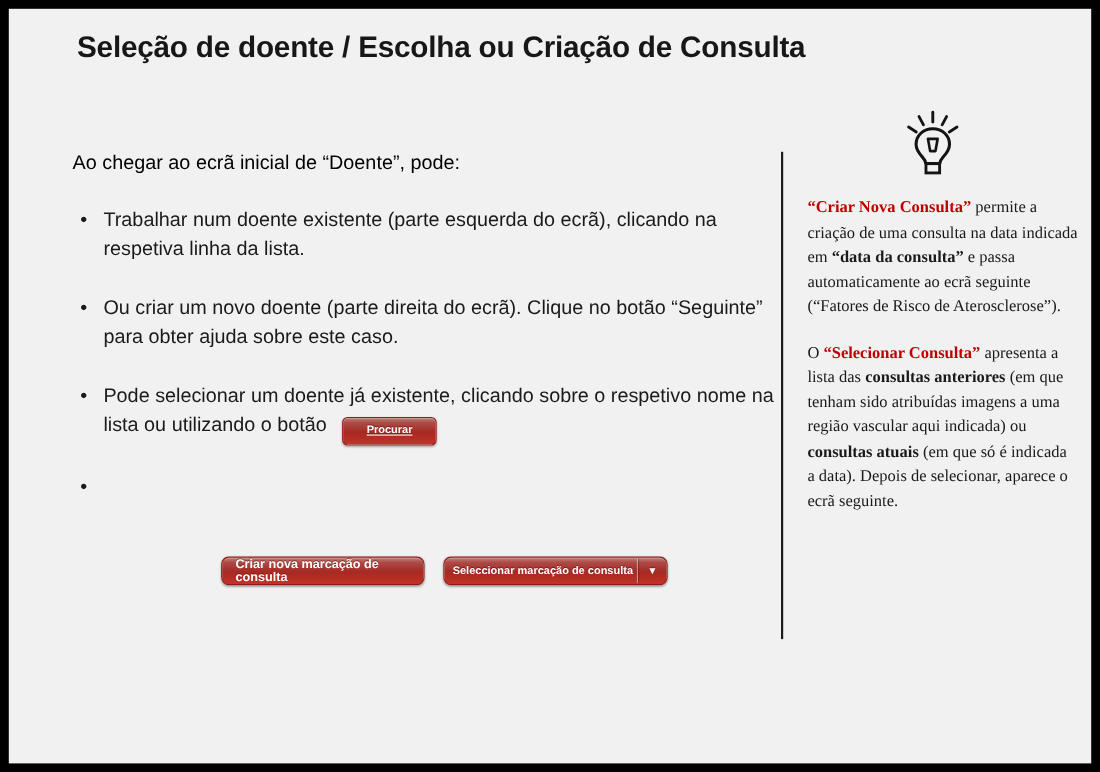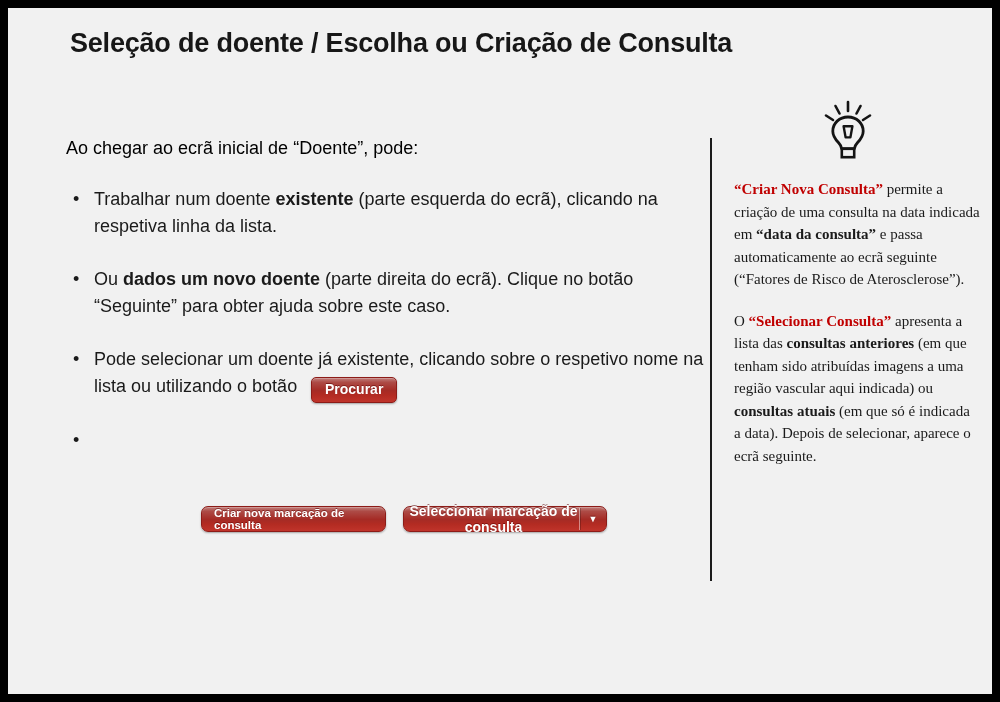--- a/index.html
+++ b/index.html
@@ -79,21 +79,21 @@
     color: #1a1a1a;
   }
   .bullet-item .dot {
     position: absolute;
     left: 15px;
     top: 0px;
     font-size: 18px;
     line-height: 27px;
     color: #1a1a1a;
   }
-  .bullet-item b { font-weight: bold; }
+  .bullet-item b { font-weight: normal; }
 
   
   .btn {
     display: inline-flex;
     align-items: center;
     justify-content: center;
     box-sizing: border-box;
     color: #ffffff;
     font-weight: bold;
     text-shadow: 0 -1px 0 rgba(90,0,0,0.55);
@@ -108,22 +108,23 @@
     box-shadow: 0 1px 2px rgba(0,0,0,0.32),
                 inset 0 1px 0 rgba(255,255,255,0.22);
   }
 
   .btn-procurar {
     position: relative;
     margin-left: 14px;
     top: 2px;
     width: 86px;
     height: 26px;
-    font-size: 14px;
+    font-size: 10px;
     border-radius: 5px;
+    text-decoration: underline;
   }
 
   .bottom-buttons {
     position: absolute;
     left: 193px;
     top: 498px;
     display: flex;
     align-items: center;
     gap: 17px;
   }
@@ -140,21 +141,21 @@
     width: 204px;
     height: 26px;
     border-radius: 7px;
     padding: 0;
     position: relative;
     justify-content: flex-start;
   }
   .btn-selecionar .label {
     flex: 1;
     text-align: center;
-    font-size: 14px;
+    font-size: 10px;
     padding-left: 4px;
   }
   .btn-selecionar .sep {
     width: 1px;
     height: 22px;
     background: rgba(255,255,255,0.45);
     box-shadow: 1px 0 0 rgba(0,0,0,0.22);
   }
   .btn-selecionar .caret {
     width: 26px;
@@ -219,21 +220,21 @@
 
       <div class="bullet-list">
 
         <div class="bullet-item">
           <span class="dot">•</span>
           <span>Trabalhar num doente </span><b>existente</b><span> (parte esquerda do ecrã), clicando na respetiva linha da lista.</span>
         </div>
 
         <div class="bullet-item">
           <span class="dot">•</span>
-          <span>Ou </span><b>dados um novo doente</b><span> (parte direita do ecrã). Clique no botão “Seguinte” para obter ajuda sobre este caso.</span>
+          <span>Ou </span><b>criar um novo doente</b><span> (parte direita do ecrã). Clique no botão “Seguinte” para obter ajuda sobre este caso.</span>
         </div>
 
         <div class="bullet-item">
           <span class="dot">•</span>
           <span>Pode selecionar um doente já existente, clicando sobre o respetivo nome na lista ou utilizando o botão</span><span class="btn btn-procurar">Procurar</span>
         </div>
 
         <div class="bullet-item">
           <span class="dot">•</span>
         </div>

